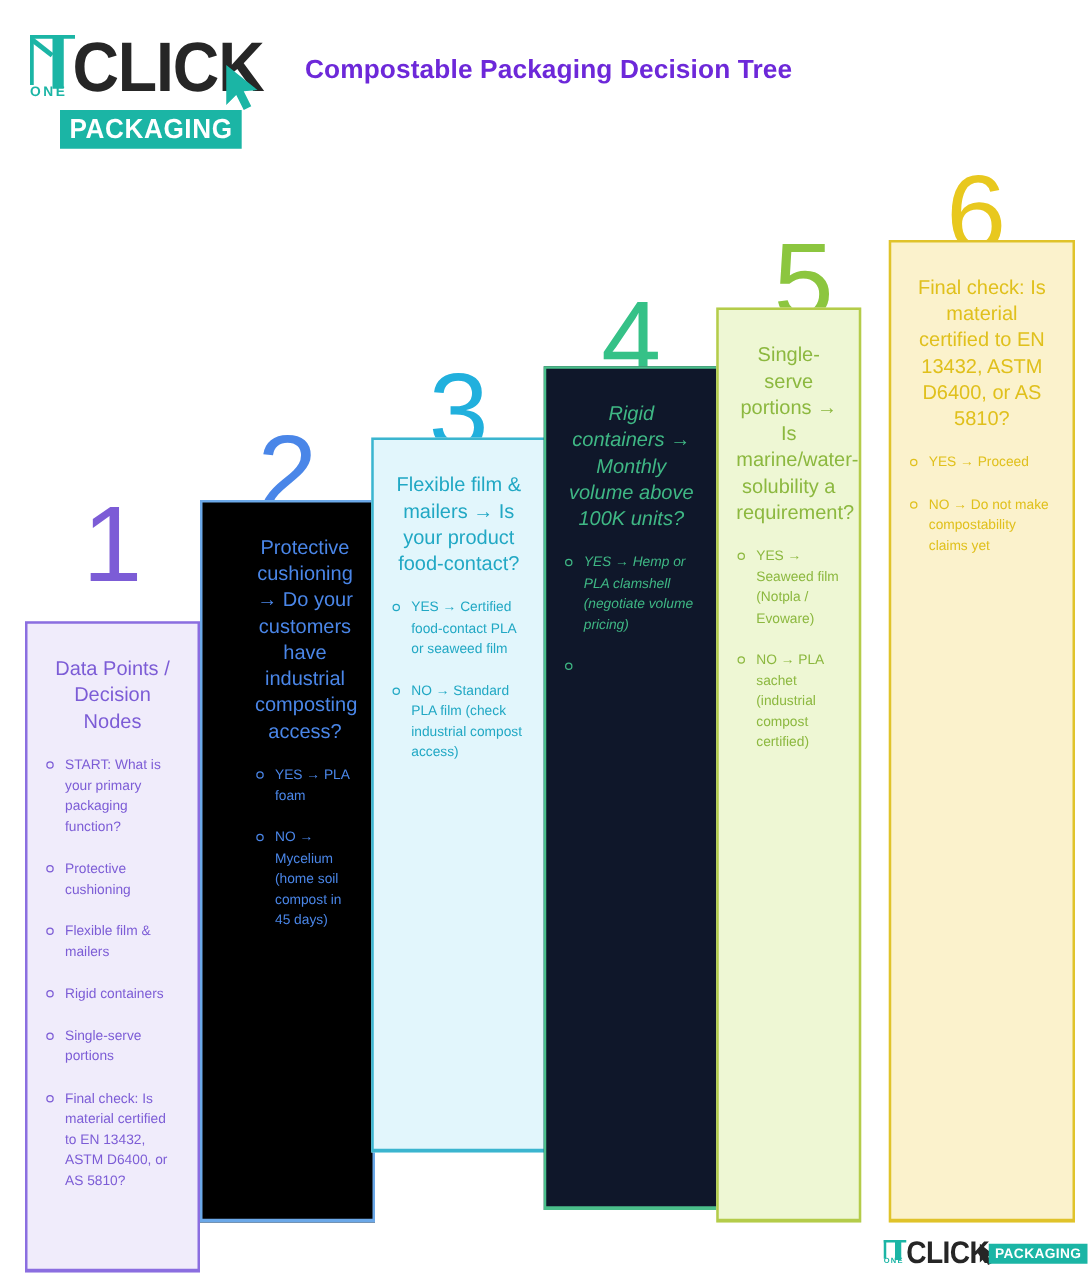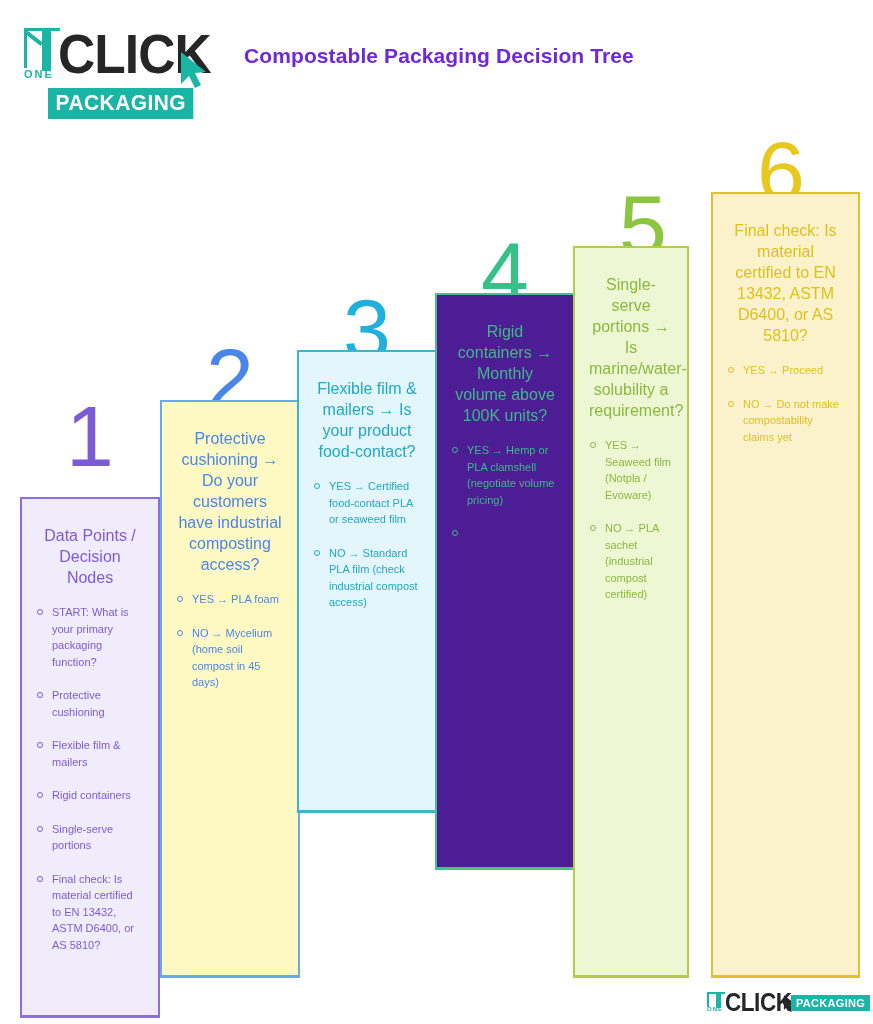--- a/index.html
+++ b/index.html
@@ -238,43 +238,43 @@
         <li><span class="dot"></span><span>Protective cushioning</span></li>
         <li><span class="dot"></span><span>Flexible film &amp; mailers</span></li>
         <li><span class="dot"></span><span>Rigid containers</span></li>
         <li><span class="dot"></span><span>Single-serve portions</span></li>
         <li><span class="dot"></span><span>Final check: Is material certified to EN 13432, ASTM D6400, or AS 5810?</span></li>
       </ul>
     </div>
   </div>
 
   <div class="col-num" style="left:170px; top:336px; color:#4a86e8;">2</div>
-  <div class="col" style="left:160px; top:400px; width:140px; height:578px; background:#fef9c3; border-color:#6ba8e8;">
+  <div class="col" style="left:160px; top:400px; width:140px; height:578px; background:#000000; border-color:#6ba8e8;padding-left:28px;">
     <div class="col-inner" style="color:#4a86e8;">
       <div class="col-head">Protective cushioning → Do your customers have industrial composting access?</div>
       <ul class="bullets">
         <li><span class="dot"></span><span>YES → PLA foam</span></li>
         <li><span class="dot"></span><span>NO → Mycelium (home soil compost in 45 days)</span></li>
       </ul>
     </div>
   </div>
 
   <div class="col-num" style="left:307px; top:286px; color:#21b0dd;">3</div>
-  <div class="col" style="left:297px; top:350px; width:140px; height:463px; background:#e2f6fc; border-color:#3bb5cf;">
+  <div class="col" style="left:297px; top:350px; width:140px; height:572px; background:#e2f6fc; border-color:#3bb5cf;">
     <div class="col-inner" style="color:#21a8c4;">
       <div class="col-head">Flexible film &amp; mailers → Is your product food-contact?</div>
       <ul class="bullets">
         <li><span class="dot"></span><span>YES → Certified food-contact PLA or seaweed film</span></li>
         <li><span class="dot"></span><span>NO → Standard PLA film (check industrial compost access)</span></li>
       </ul>
     </div>
   </div>
 
   <div class="col-num" style="left:445px; top:229px; color:#35c187;">4</div>
-  <div class="col" style="left:435px; top:293px; width:140px; height:577px; background:#4c1d95; border-color:#4bbf8b;">
+  <div class="col" style="left:435px; top:293px; width:140px; height:675px; background:#0f172a; border-color:#4bbf8b;font-style:italic;">
     <div class="col-inner" style="color:#3fb885;">
       <div class="col-head">Rigid containers → Monthly volume above 100K units?</div>
       <ul class="bullets">
         <li><span class="dot"></span><span>YES → Hemp or PLA clamshell (negotiate volume pricing)</span></li>
         <li><span class="dot"></span></li>
       </ul>
     </div>
   </div>
 
   <div class="col-num" style="left:583px; top:182px; color:#8cc63f;">5</div>

